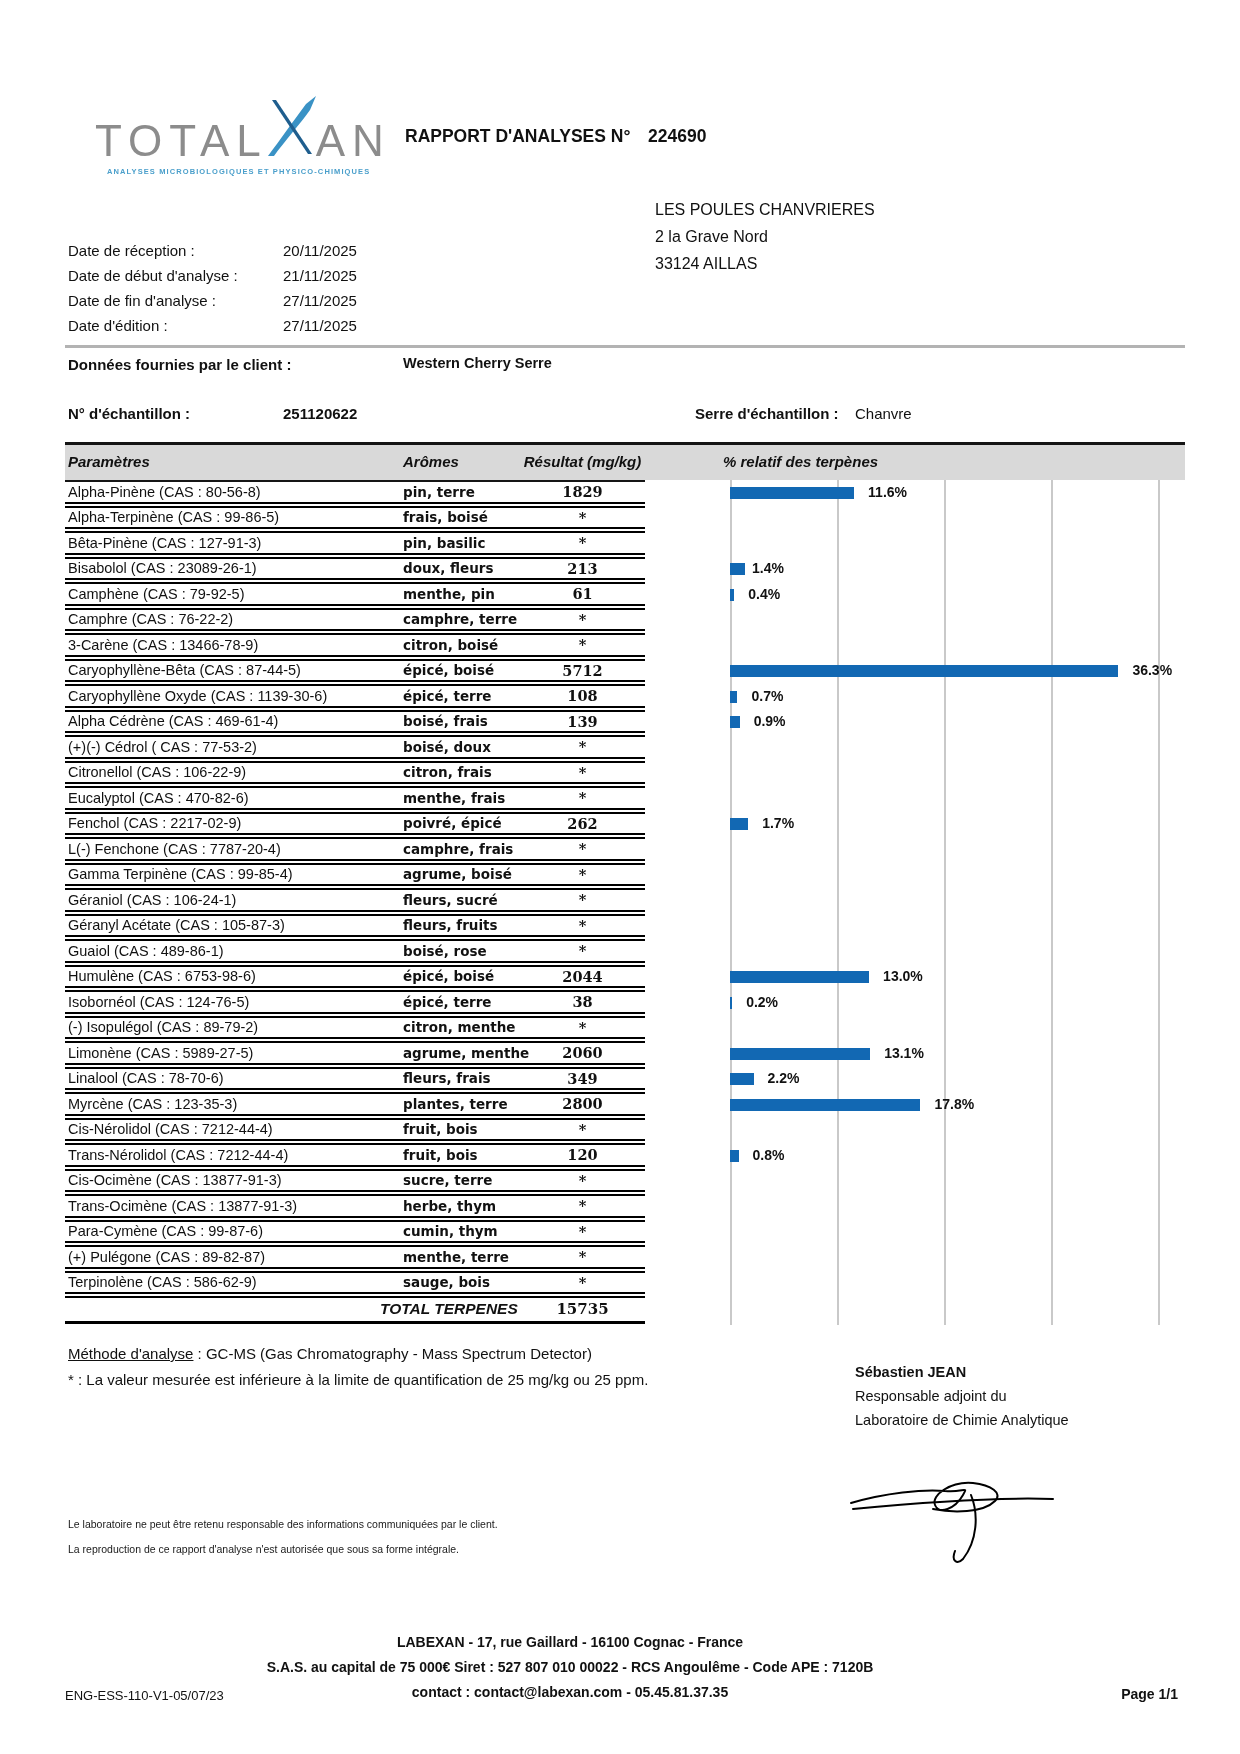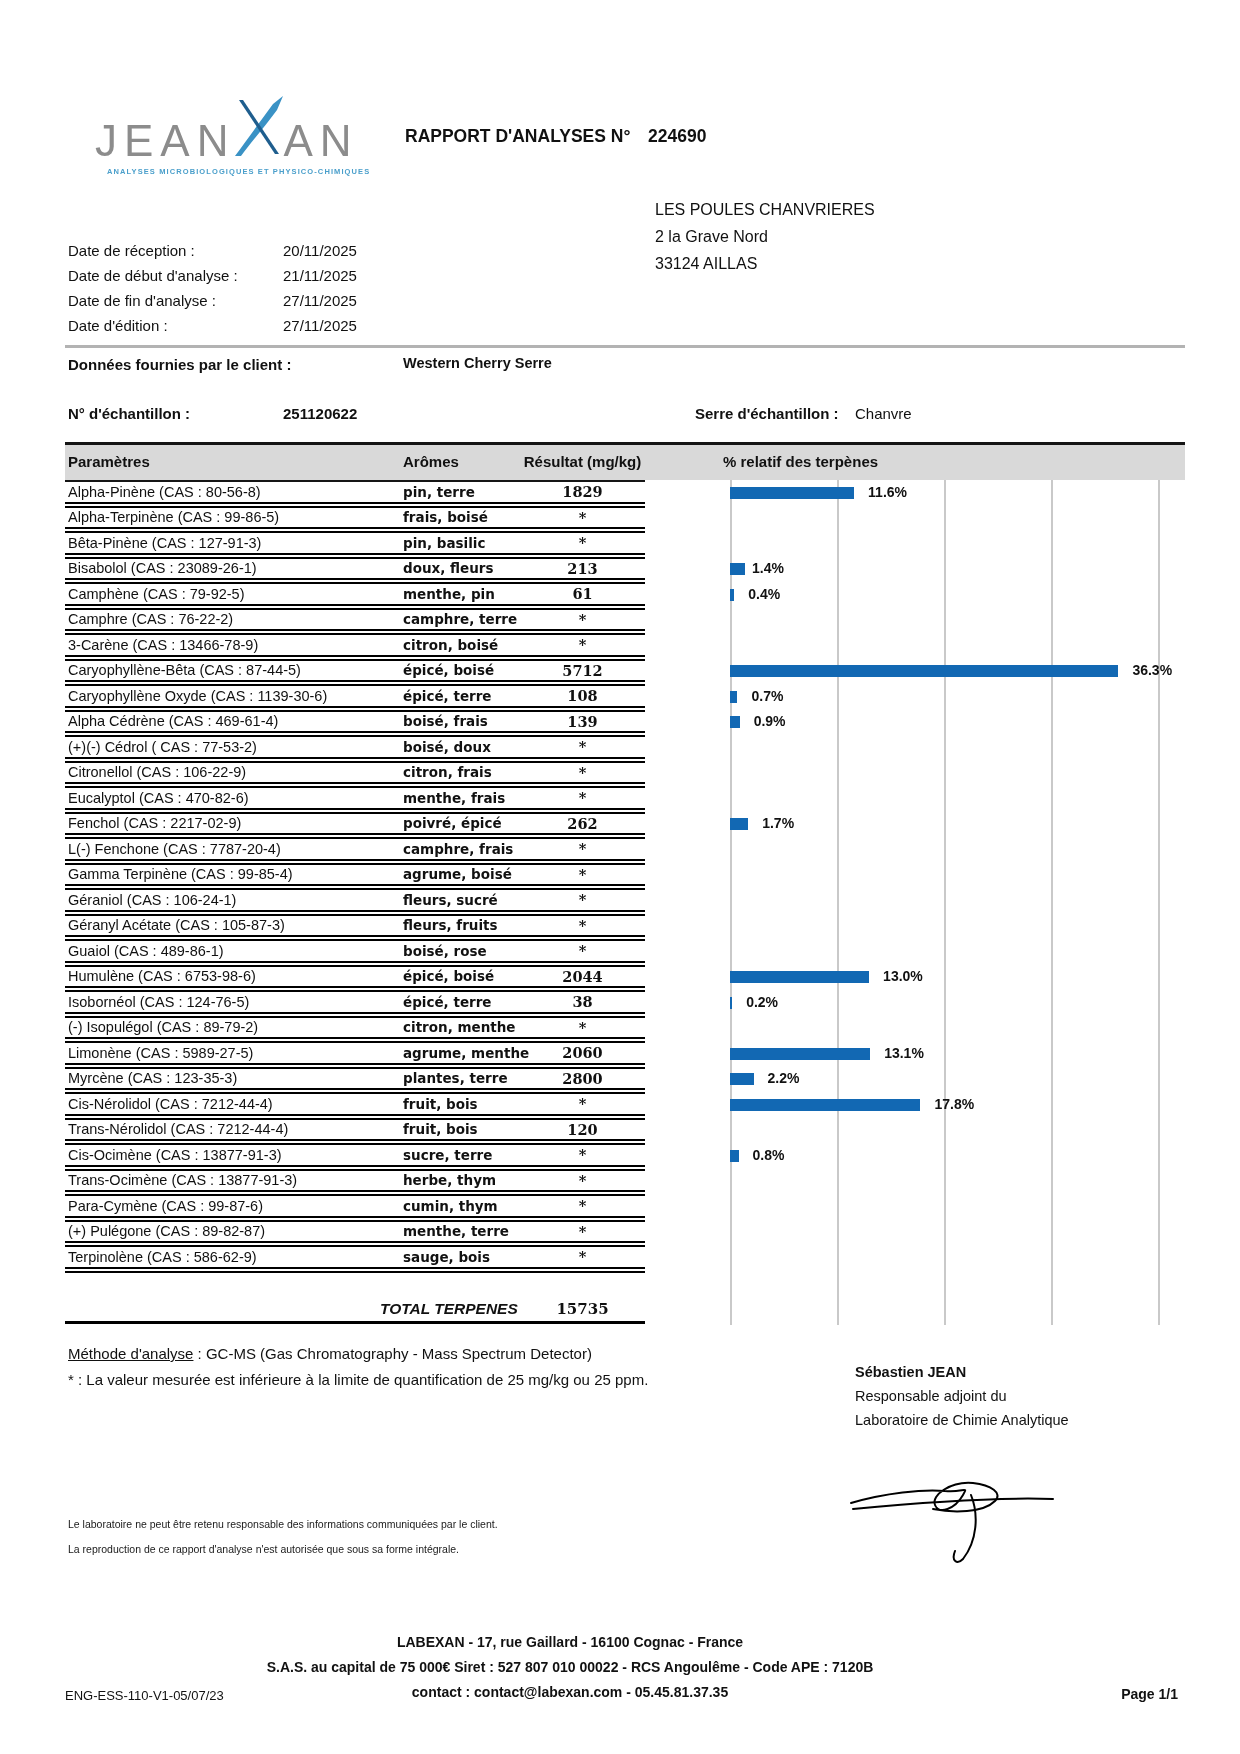--- a/index.html
+++ b/index.html
@@ -28,21 +28,21 @@
   .client-data .value{position:absolute;left:335px;top:-1px;white-space:nowrap;font-size:14.5px;}
   .sample-row{position:absolute;left:68px;top:405px;font-size:15px;width:1110px;}
   .sample-number-label{position:absolute;left:0;font-weight:700;}
   .sample-number{position:absolute;left:215px;font-weight:700;}
   .sample-type-label{position:absolute;left:627px;font-weight:700;}
   .sample-type{position:absolute;left:787px;}
 
   
   .thead-band{position:absolute;left:65px;top:442px;width:1120px;height:38px;
               background:#d9d9d9;border-top:3px solid #151515;box-sizing:border-box;}
-  .thead-band .h{position:absolute;top:8px;font-size:15px;font-weight:700;}
+  .thead-band .h{position:absolute;top:8px;font-size:15px;font-weight:700;font-style:italic;}
   .h-param{left:3px;}
   .h-aroma{left:338px;}
   .h-result{left:455px;width:125px;text-align:center;}
   .h-rel{left:658px;}
   .thead-underline{position:absolute;left:65px;top:480px;width:580px;height:2px;background:#151515;}
 
   
   .tbody{position:absolute;left:65px;top:482px;width:580px;}
   .trow{display:flex;height:25.5px;box-sizing:border-box;border-bottom:6px double #000;
         align-items:center;}
@@ -77,21 +77,21 @@
   .doc-ref{position:absolute;left:65px;top:1688px;font-size:13px;}
   .page-num{position:absolute;right:62px;top:1686px;font-size:14px;font-weight:700;}
 </style>
 </head>
 <body>
 
 <div class="page">
 
   <div class="logo">
     <div class="wordmark">
-      <span>JEAN</span>
+      <span>TOTAL</span>
         <span class="logo-x"><svg width="54" height="62" viewBox="0 0 54 62">
             <path d="M4 60 C16 44 30 24 42 8 L52 0 L46 14 C36 28 20 46 10 60 Z" fill="#3a92c5"></path>
             <path d="M8 4 L12 4 L48 58 L44 58 Z" fill="#1f5e8e"></path>
           </svg></span>
         <span>AN</span>
     </div>
     <div class="tagline">ANALYSES MICROBIOLOGIQUES ET PHYSICO-CHIMIQUES</div>
   </div>
 
   <div class="report-title">RAPPORT D'ANALYSES N°</div>
@@ -252,20 +252,25 @@
       </div>
       <div class="trow">
         <span class="c-param">(-) Isopulégol (CAS : 89-79-2)</span>
         <span class="c-aroma">citron, menthe</span>
         <span class="c-result">*</span>
       </div>
       <div class="trow">
         <span class="c-param">Limonène (CAS : 5989-27-5)</span>
         <span class="c-aroma">agrume, menthe</span>
         <span class="c-result">2060</span>
+      </div>
+      <div class="trow">
+        <span class="c-param">Linalool (CAS : 78-70-6)</span>
+        <span class="c-aroma">fleurs, frais</span>
+        <span class="c-result">349</span>
       </div>
       <div class="trow">
         <span class="c-param">Myrcène (CAS : 123-35-3)</span>
         <span class="c-aroma">plantes, terre</span>
         <span class="c-result">2800</span>
       </div>
       <div class="trow">
         <span class="c-param">Cis-Nérolidol (CAS : 7212-44-4)</span>
         <span class="c-aroma">fruit, bois</span>
         <span class="c-result">*</span>

